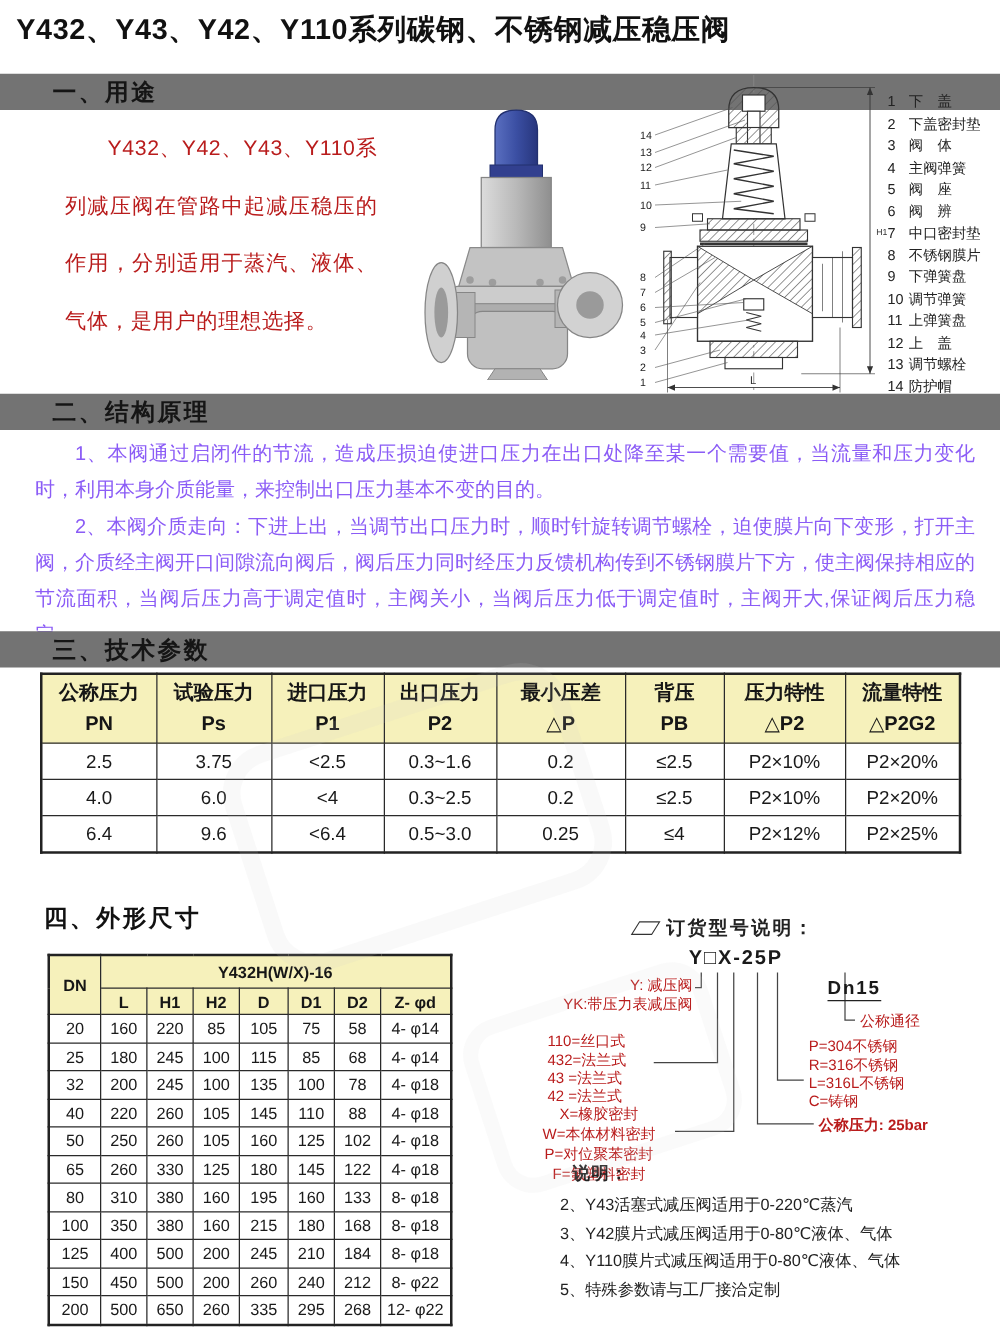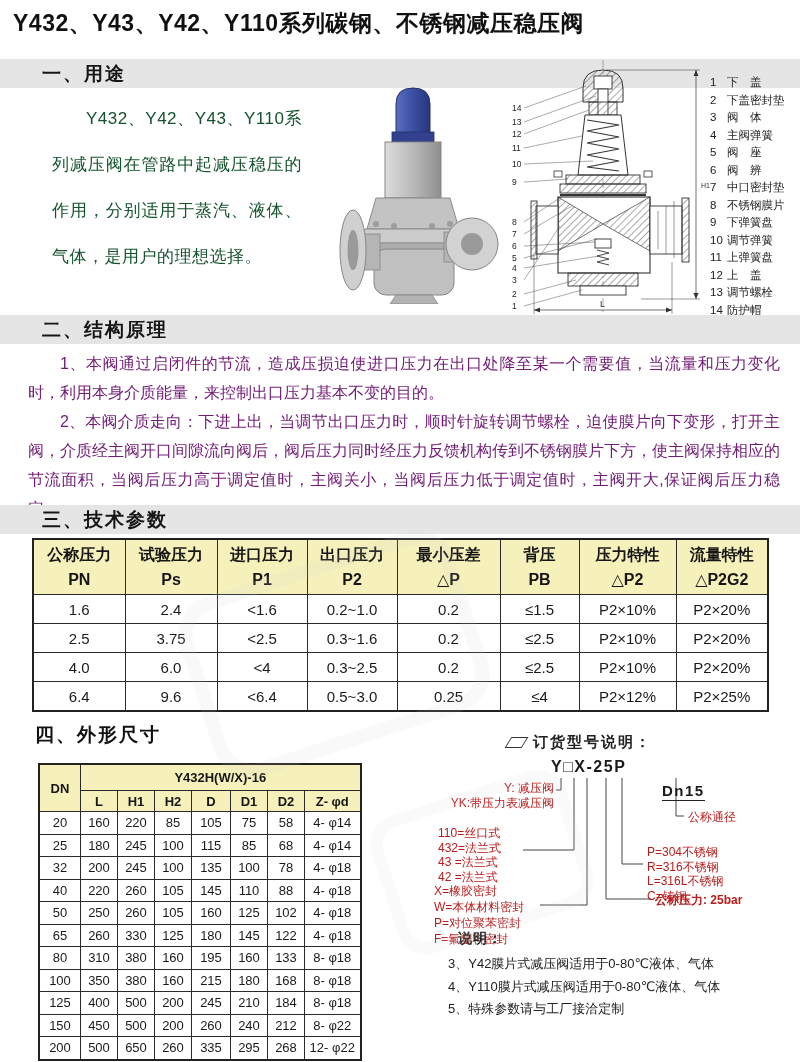--- a/index.html
+++ b/index.html
@@ -9,40 +9,40 @@
     overflow:hidden;
   }
   .abs{position:absolute;}
   
   .doc-title{
     left:13px;top:8px;width:780px;
     font-size:23px;font-weight:bold;letter-spacing:0.5px;color:#111;
   }
   
   .section-bar{
-    left:0;width:800px;height:29px;background:#e5e5e5;
+    left:0;width:800px;height:29px;background:#737373;
     display:flex;align-items:center;
   }
   .section-bar .bar-label{
     padding-left:42px;font-size:19px;font-weight:bold;color:#151515;letter-spacing:2px;
   }
   
   .usage-par{
     left:52px;top:96px;width:250px;
     font-size:17px;line-height:46px;text-align:justify;text-indent:2em;
-    color:#14532d;font-weight:500;letter-spacing:0.5px;
+    color:#b91c1c;font-weight:500;letter-spacing:0.5px;
   }
   
   .parts-list{left:710px;top:74px;width:90px;font-size:11.5px;line-height:17.5px;color:#222;}
   .parts-list .part-item{display:flex;white-space:nowrap;}
   .parts-list .part-num{width:17px;flex:none;text-align:left;}
   
   .principle{
     left:28px;top:349px;width:752px;
-    font-size:16px;line-height:29px;text-align:justify;color:#701a75;
+    font-size:16px;line-height:29px;text-align:justify;color:#8b5cf6;
   }
   .principle p{margin:0;text-indent:2em;}
   
   table{border-collapse:collapse;}
   .tech-table{left:32px;top:538px;width:735px;border:2px solid #222;table-layout:fixed;}
   .tech-table th{
     background:#f6f1bb;border:1px solid #2a2a2a;font-size:16px;font-weight:bold;
     height:54px;padding:0;color:#161616;
   }
   .tech-table th div{line-height:25px;}
@@ -328,30 +328,20 @@
           <div>△P2</div>
         </th>
         <th>
           <div>流量特性</div>
           <div>△P2G2</div>
         </th>
       </tr>
     </thead>
   <tbody id="tech-body">
       <tr>
-        <td>1.6</td>
-        <td>2.4</td>
-        <td>&lt;1.6</td>
-        <td>0.2~1.0</td>
-        <td>0.2</td>
-        <td>≤1.5</td>
-        <td>P2×10%</td>
-        <td>P2×20%</td>
-      </tr>
-      <tr>
         <td>2.5</td>
         <td>3.75</td>
         <td>&lt;2.5</td>
         <td>0.3~1.6</td>
         <td>0.2</td>
         <td>≤2.5</td>
         <td>P2×10%</td>
         <td>P2×20%</td>
       </tr>
       <tr>
@@ -537,37 +527,38 @@
   <div class="ord-label ord-right" style="left:0;top:48px;width:146px;" id="ord-valve-types">
       <div>Y: 减压阀</div>
       <div>YK:带压力表减压阀</div>
     </div>
   <div class="ord-label" style="left:30px;top:93px;" id="ord-conn-types">
       <div>110=丝口式</div>
       <div>432=法兰式</div>
       <div>43 =法兰式</div>
       <div>42 =法兰式</div>
     </div>
-  <div class="ord-label" style="left:26px;top:150px;line-height:16px;" id="ord-seal-types">
+  <div class="ord-label" style="left:26px;top:150px;line-height:16px;text-align:center;" id="ord-seal-types">
       <div>X=橡胶密封</div>
       <div>W=本体材料密封</div>
       <div>P=对位聚苯密封</div>
       <div>F=氟塑料密封</div>
     </div>
   <div class="ord-label" style="left:280px;top:77px;">公称通径</div>
-  <div class="ord-label" style="left:239px;top:112px;" id="ord-materials">
+  <div class="ord-label" style="left:239px;top:97px;" id="ord-materials">
       <div>P=304不锈钢</div>
       <div>R=316不锈钢</div>
       <div>L=316L不锈钢</div>
       <div>C=铸钢</div>
     </div>
   <div class="ord-label" style="left:247px;top:160px;font-weight:bold;">公称压力: 25bar</div>
 </div>
 
 <div class="abs notes-heading">说明：</div>
 <div class="abs notes-list" id="notes-list">
+    <div>2、Y43活塞式减压阀适用于0-220℃蒸汽</div>
     <div>3、Y42膜片式减压阀适用于0-80℃液体、气体</div>
     <div>4、Y110膜片式减压阀适用于0-80℃液体、气体</div>
     <div>5、特殊参数请与工厂接洽定制</div>
   </div>
 
 <div class="abs wm" style="left:190px;top:560px;width:260px;height:160px;border:14px solid #cfcfcf;border-radius:40px;transform:rotate(-18deg);"></div>
 <div class="abs wm" style="left:380px;top:790px;width:180px;height:120px;border:12px solid #d4d4d4;border-radius:30px;transform:rotate(-18deg);"></div>
 
 </body></html>

